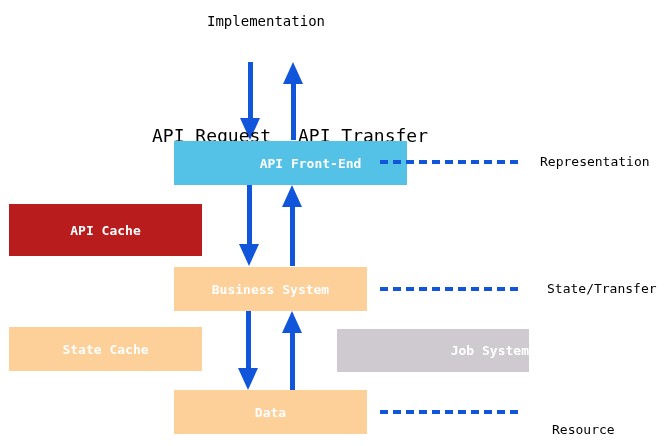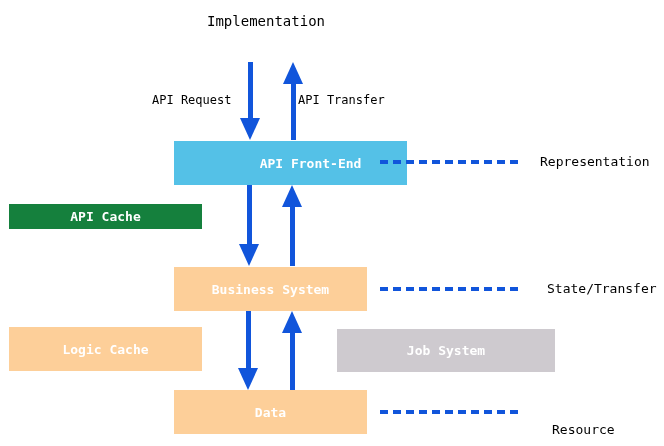--- a/index.html
+++ b/index.html
@@ -7,21 +7,21 @@
     position:relative; width:664px; height:446px; overflow:hidden;
     background:var(--background,#fff);
     font-family:"DejaVu Sans Mono","Liberation Mono",monospace;
   }
   .title {
     position:absolute; left:207px; top:13px;
     font-size:14px; font-weight:normal; color:var(--label-text,#000);
     white-space:nowrap;
   }
   .flow-label {
-    position:absolute; font-size:12px; color:var(--label-text,#000); white-space:nowrap;
+    position:absolute; font-size:18px; color:var(--label-text,#000); white-space:nowrap;margin-top:32px;
   }
   .box {
     position:absolute; display:flex; align-items:center; justify-content:center;
     font-size:13px; font-weight:bold; color:var(--box-text,#fff); white-space:nowrap;
   }
   .arrow {
     position:absolute; width:20px; display:flex; flex-direction:column; align-items:center;
   }
   .arrow .shaft { width:5px; flex:1; background:var(--arrow-blue,#15d); }
   .arrow .head-down {
@@ -63,45 +63,45 @@
   <div class="flow-label" style="left:152px; top:93px;">API Request</div>
   <div class="flow-label" style="left:298px; top:93px;">API Transfer</div>
 
   <div class="box" style="left: 174px; top: 141px; width: 193px; height: 44px; background-color: rgb(84, 193, 231); padding-left: 40px;">
     <span>API Front-End</span>
   </div>
 
   <div class="dashes" style="top:160px;"></div>
   <div class="layer-label" style="left:540px; top:154px;">Representation</div>
 
-  <div class="box" style="left: 9px; top: 204px; width: 193px; height: 25px; background-color: #15803d; text-align: center;">
+  <div class="box" style="left: 9px; top: 204px; width: 193px; height: 52px; background-color: #b91c1c; text-align: center;">
     <span>API Cache</span>
   </div>
 
   <div class="arrow" style="left:239px; top:185px; height:81px;">
     <div class="shaft"></div>
     <div class="head-down"></div>
   </div>
   <div class="arrow" style="left:282px; top:185px; height:81px;">
     <div class="head-up"></div>
     <div class="shaft"></div>
   </div>
 
   <div class="box" style="left: 174px; top: 267px; width: 193px; height: 44px; background-color: rgb(253, 207, 153);">
     <span>Business System</span>
   </div>
 
   <div class="dashes" style="top:287px;"></div>
   <div class="layer-label" style="left:547px; top:281px;">State/Transfer</div>
 
   <div class="box" style="left: 9px; top: 327px; width: 193px; height: 44px; background-color: rgb(253, 207, 153);">
-    <span>Logic Cache</span>
+    <span>State Cache</span>
   </div>
 
-  <div class="box" style="left: 337px; top: 329px; width: 218px; height: 43px; background-color: rgb(206, 202, 207);">
+  <div class="box" style="left: 337px; top: 329px; width: 192px; height: 43px; background-color: rgb(206, 202, 207); justify-content: flex-end;">
     <span>Job System</span>
   </div>
 
   <div class="arrow" style="left:238px; top:311px; height:79px;">
     <div class="shaft"></div>
     <div class="head-down"></div>
   </div>
   <div class="arrow" style="left:282px; top:311px; height:79px;">
     <div class="head-up"></div>
     <div class="shaft"></div>

